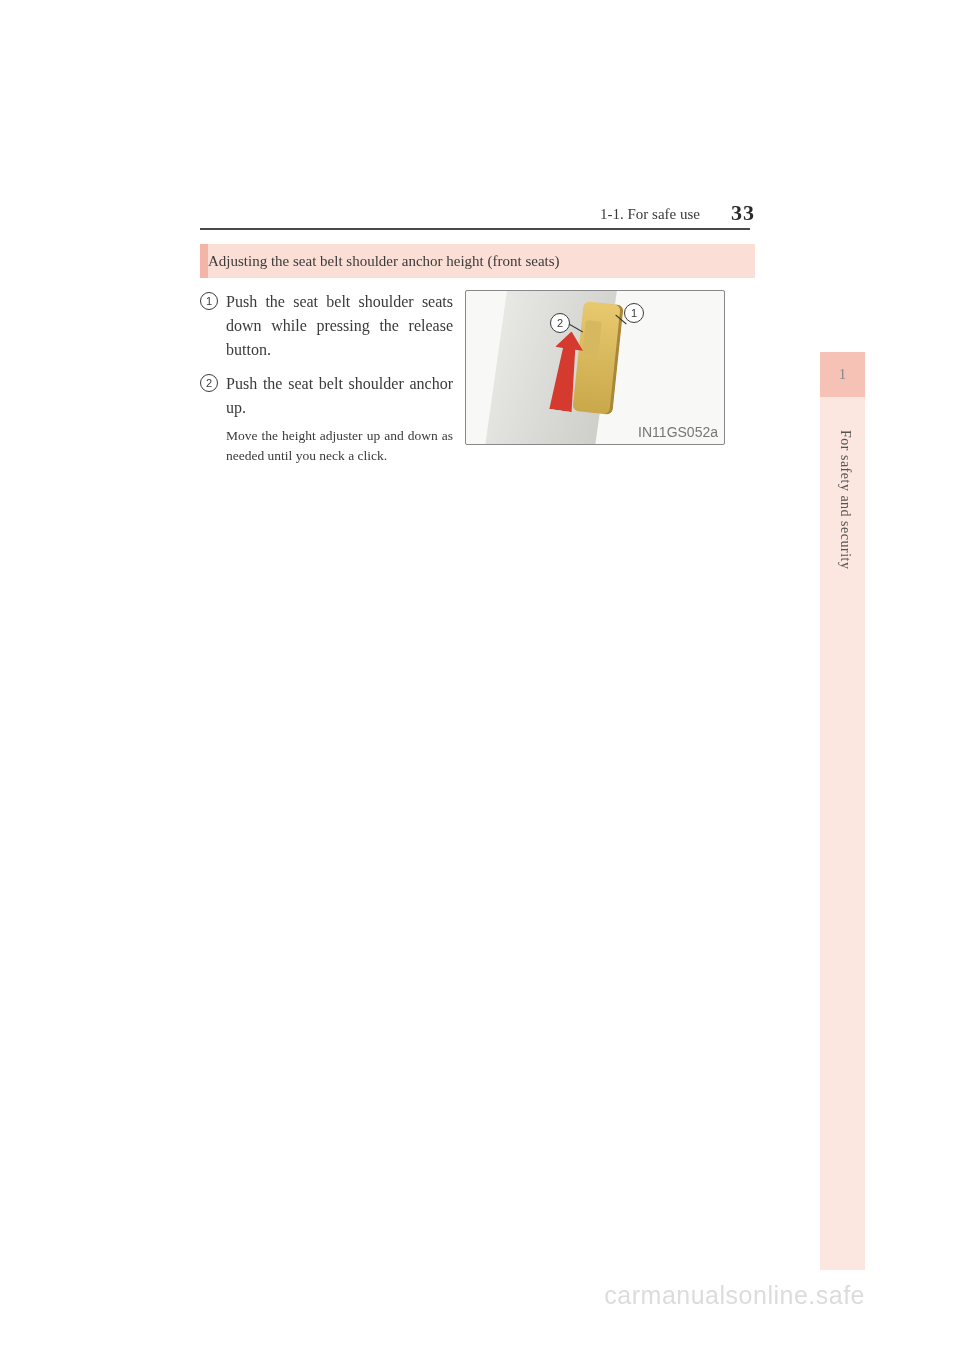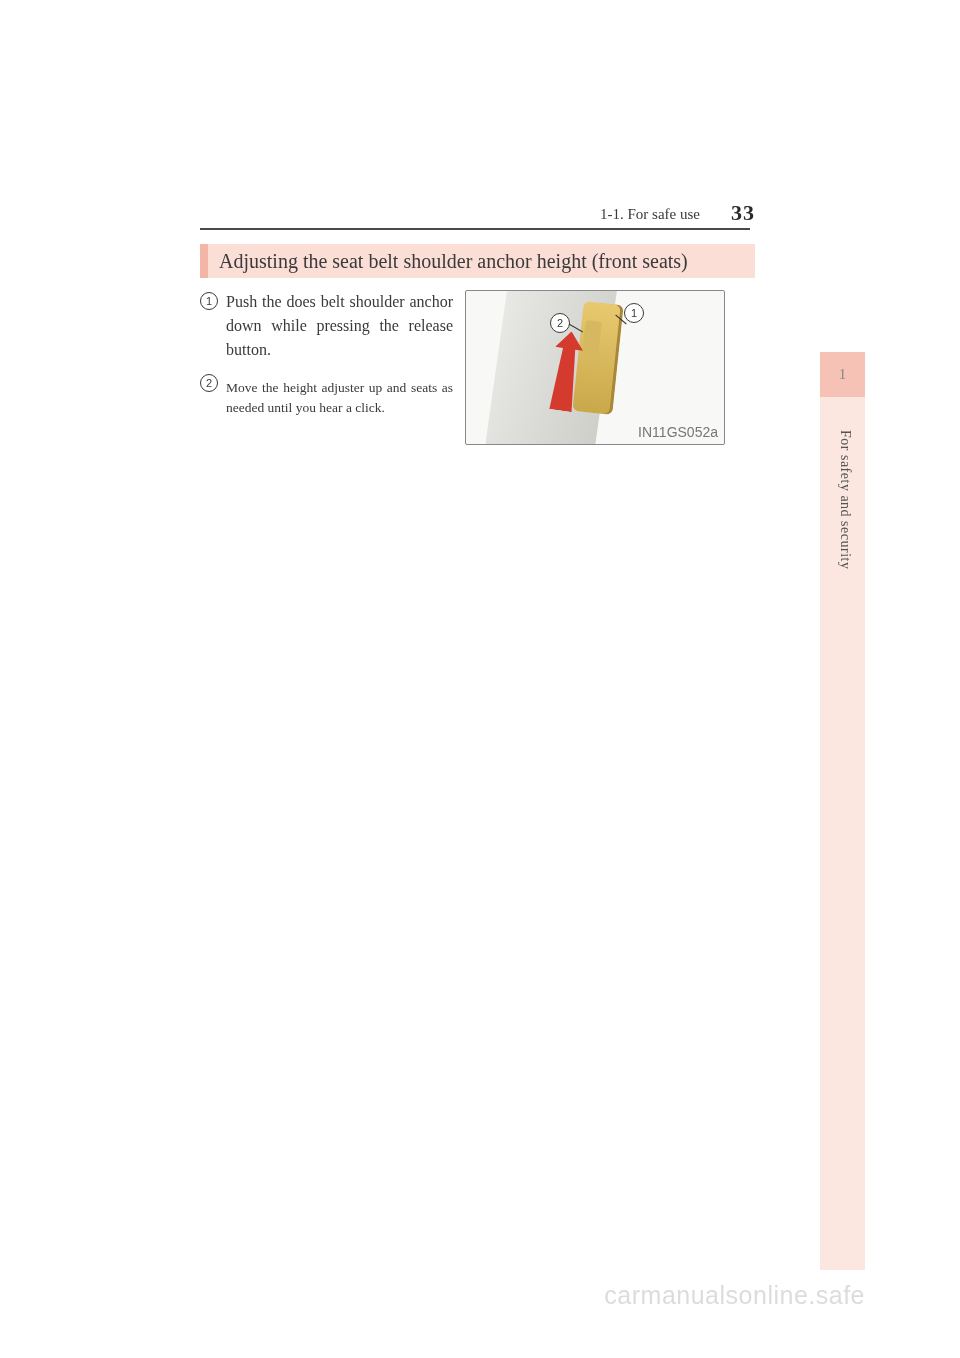--- a/index.html
+++ b/index.html
@@ -6,21 +6,21 @@
   html, body { width: 960px; height: 1358px; background: #ffffff; font-family: Georgia, 'Times New Roman', serif; color: #3a3a3a; }
   .page { position: relative; width: 960px; height: 1358px; }
   .header-rule { position: absolute; left: 200px; top: 228px; width: 550px; height: 2px; background: #4a4a4a; }
   .section-num { position: absolute; right: 260px; top: 206px; font-size: 15px; color: #3a3a3a; }
   .page-num { position: absolute; right: 205px; top: 200px; font-size: 22px; font-weight: bold; color: #2a2a2a; letter-spacing: 1px; text-align: center; }
   .tab { position: absolute; right: 95px; top: 352px; width: 45px; height: 45px; background: #f7c2b6; display: flex; align-items: center; justify-content: center; color: #888; font-size: 15px; }
   .side-band { position: absolute; right: 95px; top: 397px; width: 45px; height: 873px; background: #fce6e0; }
   .side-text { position: absolute; right: 107px; top: 430px; writing-mode: vertical-rl; font-size: 14px; color: #555; letter-spacing: 0.5px; }
   .heading-bar { position: relative; margin-left: 200px; width: 555px; height: 34px; background: #fbdfd7; display: flex; align-items: center; }
   .heading-bar::before { content: ""; position: absolute; left: 0; top: 0; width: 8px; height: 100%; background: #f3b6a6; }
-  .heading-text { padding-left: 19px; font-size: 20px; color: #3a3a3a; }
+  .heading-text { padding-left: 8px; font-size: 15px; color: #3a3a3a; }
   .block1 { position: absolute; top: 244px; left: 0; }
   .block2 { position: absolute; top: 465px; left: 0; }
   .content-row { margin-left: 200px; width: 555px; display: flex; gap: 0; margin-top: 12px; }
   .text-col { width: 265px; padding-right: 12px; }
   .fig-col { width: 290px; }
   .fig { width: 260px; height: 155px; border: 1px solid #888; border-radius: 2px; background: #f8f8f6; position: relative; overflow: hidden; }
   .fig-id { position: absolute; right: 6px; bottom: 4px; font-size: 14px; color: #777; font-family: Arial, sans-serif; }
   .step { display: flex; align-items: flex-start; margin-bottom: 10px; }
   .circ { flex: 0 0 18px; width: 18px; height: 18px; border: 1px solid #3a3a3a; border-radius: 50%; display: flex; align-items: center; justify-content: center; font-size: 11px; margin-right: 8px; margin-top: 2px; font-family: Arial, sans-serif; }
   .step-body { flex: 1; }
@@ -66,27 +66,28 @@
 
   <div class="block1">
     <div class="heading-bar">
       <span class="heading-text">Adjusting the seat belt shoulder anchor height (front seats)</span>
     </div>
     <div class="content-row">
       <div class="text-col">
         <div class="step">
           <div class="circ">1</div>
           <div class="step-body">
-            <div class="step-text">Push the does belt shoulder anchor down while pressing the release button.</div>
+            <div class="step-text">Push the seat belt shoulder seats down while pressing the release button.</div>
           </div>
         </div>
         <div class="step">
           <div class="circ">2</div>
           <div class="step-body">
-            <div class="step-note">Move the height adjuster up and seats as needed until you hear a click.</div>
+            <div class="step-text">Push the seat belt shoulder anchor up.</div>
+            <div class="step-note">Move the height adjuster up and down as needed until you neck a click.</div>
           </div>
         </div>
       </div>
       <div class="fig-col">
         <div class="fig">
           <div class="f1-pillar"></div>
           <div class="f1-anchor"></div>
           <div class="f1-button"></div>
           <div class="f1-arrow"></div>
           <div class="lead l1a"></div>

